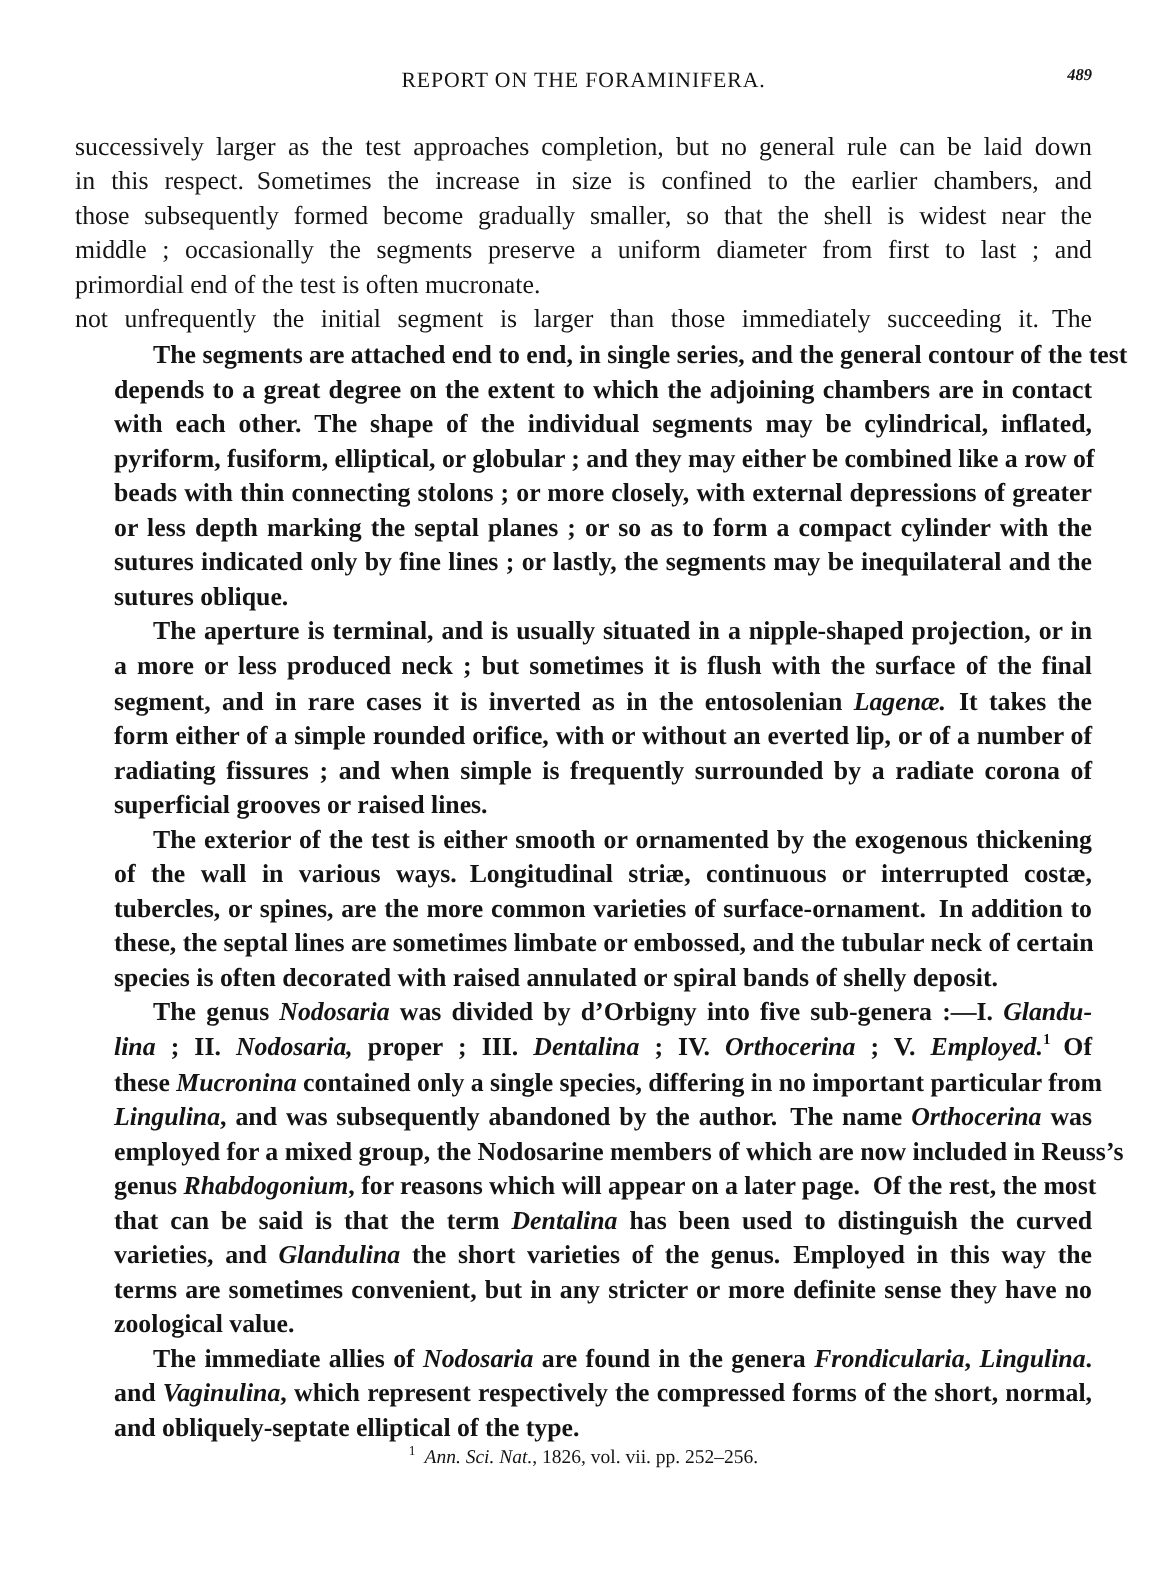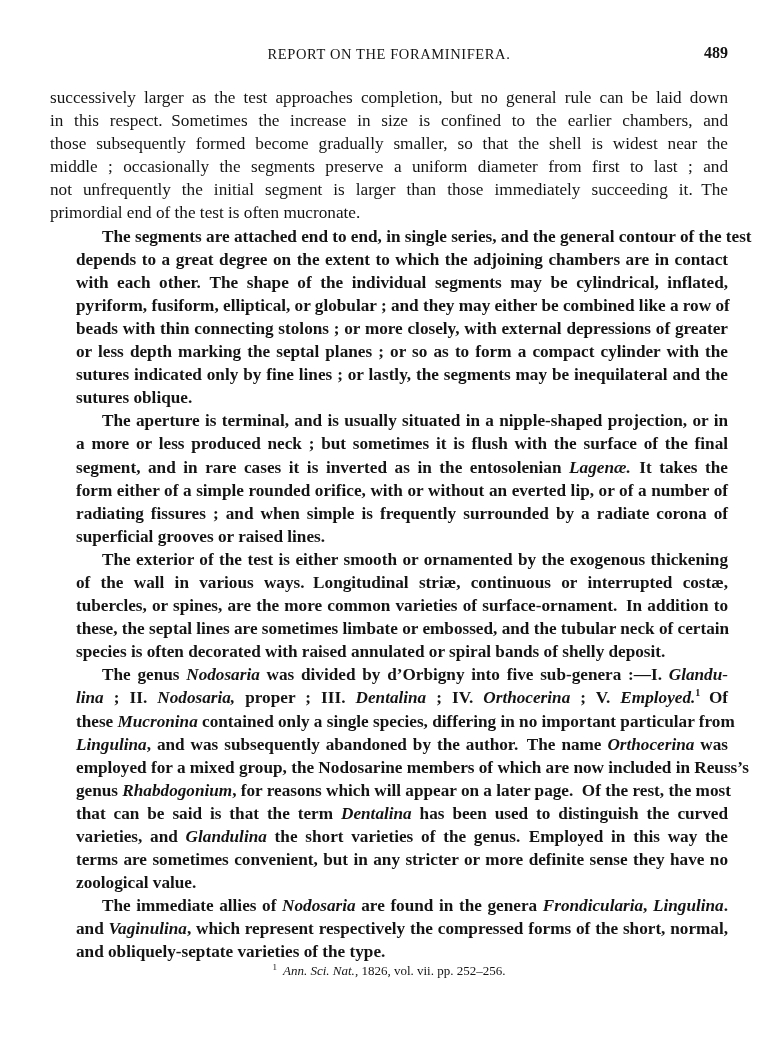--- a/index.html
+++ b/index.html
@@ -35,22 +35,23 @@
       left: 0;
       width: 678px;
       text-align: center;
       top: 2px;
     }
     .page-number {
       position: absolute;
       right: 0;
       top: 0;
       font-weight: bold;
-      font-size: 16px;
+      font-size: 11px;
       letter-spacing: 0;
+      font-style: italic;
     }
     .body-text {
       position: absolute;
       top: 86px;
       left: 0;
       width: 678px;
       font-size: 17.2px;
       line-height: 23.1px;
     }
     .para {
@@ -109,22 +110,22 @@
     <span class="running-title">REPORT ON THE FORAMINIFERA.</span>
     <span class="page-number">489</span>
   </div>
 
   <div class="body-text" id="body-text">
       <div class="para">
         <span class="line"><span>successively larger as the test approaches completion, but no general rule can be laid down</span></span>
         <span class="line"><span>in this respect. Sometimes the increase in size is confined to the earlier chambers, and</span></span>
         <span class="line"><span>those subsequently formed become gradually smaller, so that the shell is widest near the</span></span>
         <span class="line"><span>middle ; occasionally the segments preserve a uniform diameter from first to last ; and</span></span>
+        <span class="line last"><span>primordial end of the test is often mucronate.</span></span>
         <span class="line"><span>not unfrequently the initial segment is larger than those immediately succeeding it. The</span></span>
-        <span class="line last"><span>primordial end of the test is often mucronate.</span></span>
       </div>
       <div class="para indent">
         <span class="line first"><span>The segments are attached end to end, in single series, and the general contour of the test</span></span>
         <span class="line"><span>depends to a great degree on the extent to which the adjoining chambers are in contact</span></span>
         <span class="line"><span>with each other. The shape of the individual segments may be cylindrical, inflated,</span></span>
         <span class="line"><span>pyriform, fusiform, elliptical, or globular ; and they may either be combined like a row of</span></span>
         <span class="line"><span>beads with thin connecting stolons ; or more closely, with external depressions of greater</span></span>
         <span class="line"><span>or less depth marking the septal planes ; or so as to form a compact cylinder with the</span></span>
         <span class="line"><span>sutures indicated only by fine lines ; or lastly, the segments may be inequilateral and the</span></span>
         <span class="line last"><span>sutures oblique.</span></span>
@@ -152,20 +153,20 @@
         <span class="line"><span>employed for a mixed group, the Nodosarine members of which are now included in Reuss’s</span></span>
         <span class="line"><span>genus </span><i>Rhabdogonium</i><span>, for reasons which will appear on a later page. Of the rest, the most</span></span>
         <span class="line"><span>that can be said is that the term </span><i>Dentalina</i><span> has been used to distinguish the curved</span></span>
         <span class="line"><span>varieties, and </span><i>Glandulina</i><span> the short varieties of the genus. Employed in this way the</span></span>
         <span class="line"><span>terms are sometimes convenient, but in any stricter or more definite sense they have no</span></span>
         <span class="line last"><span>zoological value.</span></span>
       </div>
       <div class="para indent">
         <span class="line first"><span>The immediate allies of </span><i>Nodosaria</i><span> are found in the genera </span><i>Frondicularia</i><span>, </span><i>Lingulina</i><span>.</span></span>
         <span class="line"><span>and </span><i>Vaginulina</i><span>, which represent respectively the compressed forms of the short, normal,</span></span>
-        <span class="line last"><span>and obliquely-septate varieties of the type.</span></span>
+        <span class="line last"><span>and obliquely-septate elliptical of the type.</span></span>
       </div>
     </div>
 
   <div class="footnote">
     <sup>1</sup><span class="journal">Ann. Sci. Nat.</span><span>, 1826, vol. vii. pp. 252–256.</span>
   </div>
 </div>
 
 </body></html>

